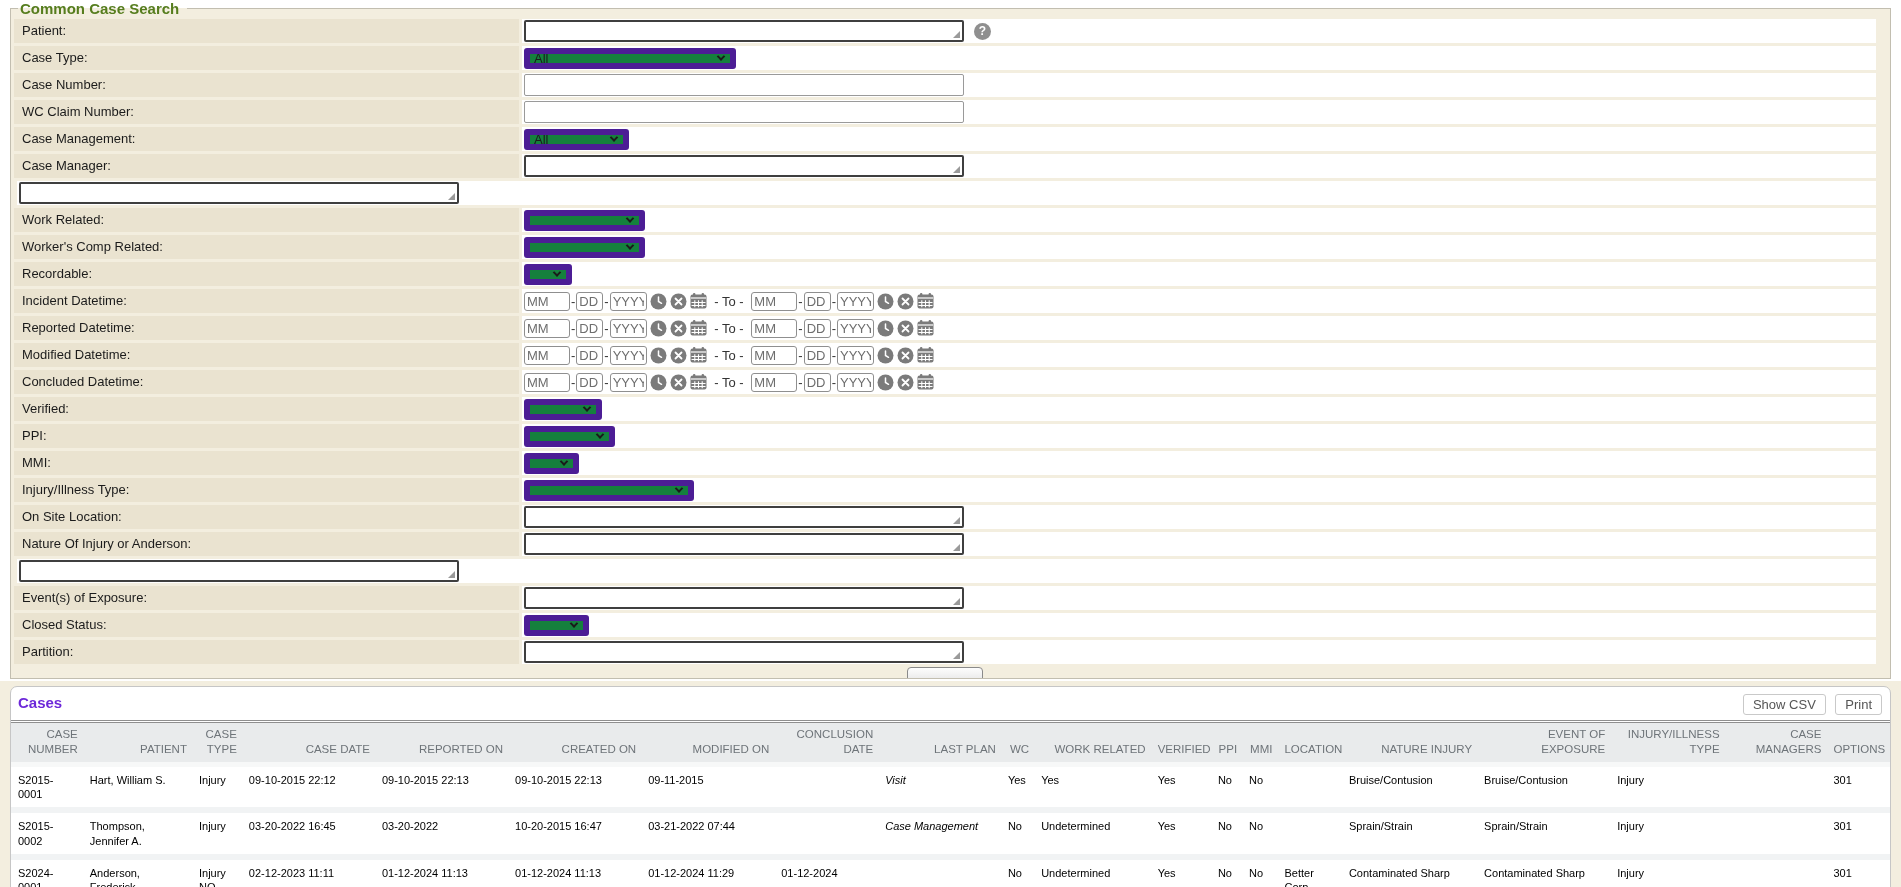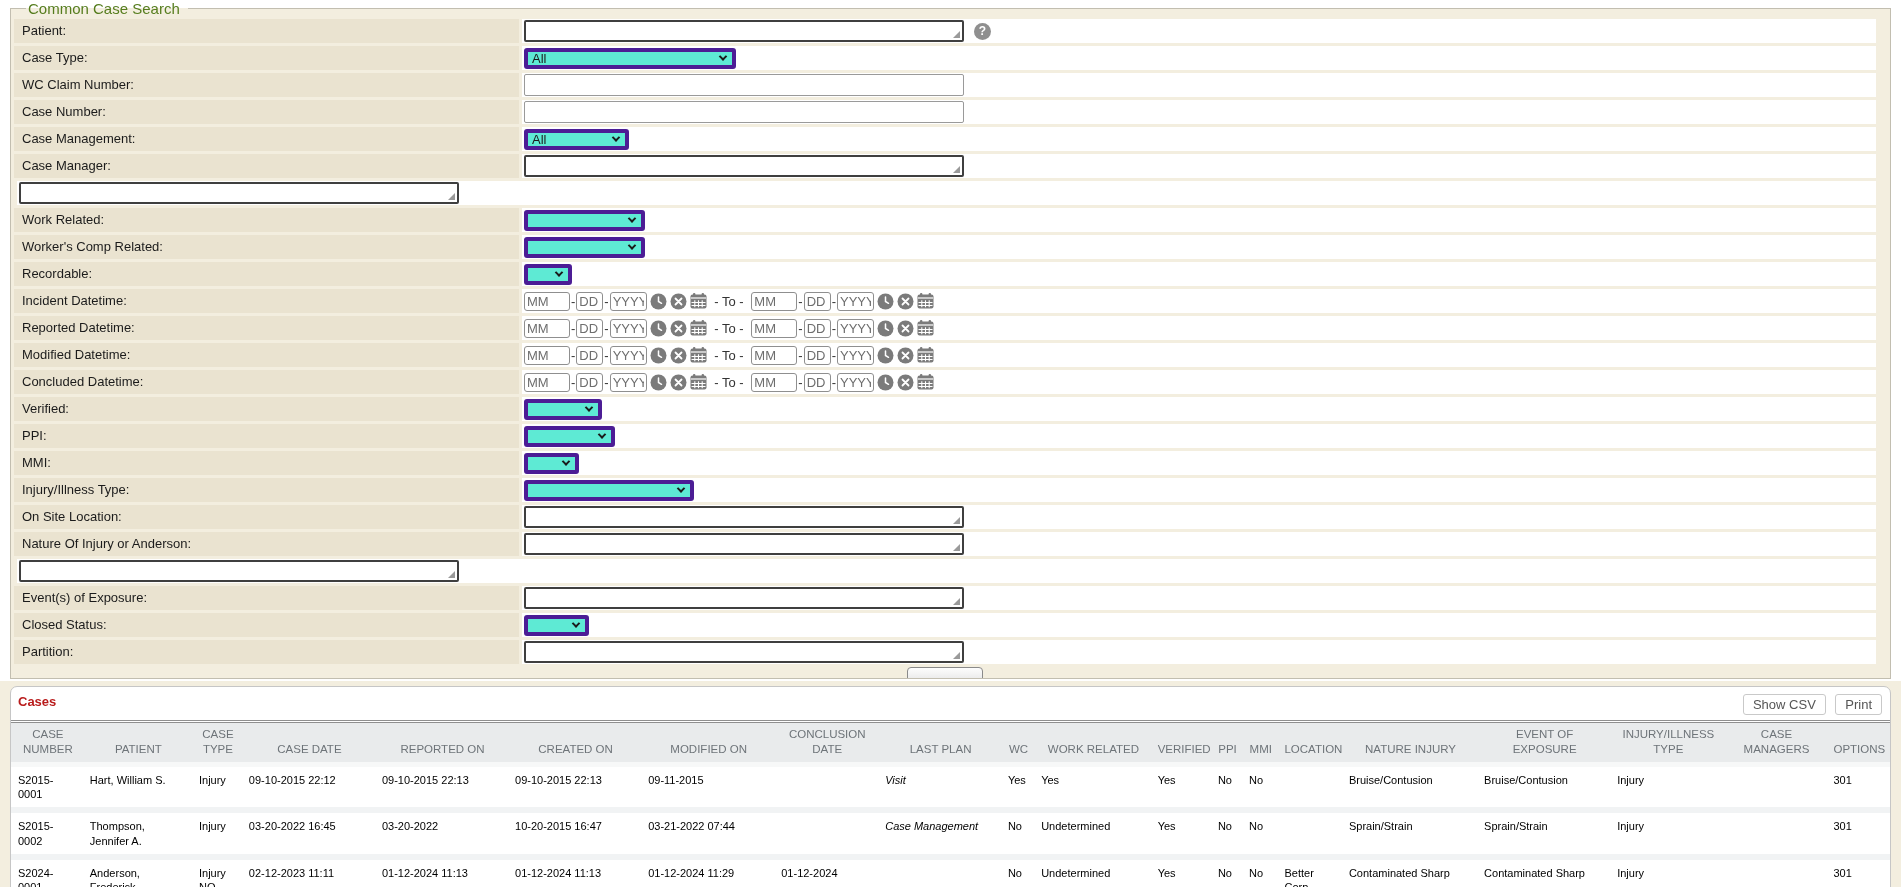--- a/index.html
+++ b/index.html
@@ -11,22 +11,22 @@
     color:#1b1b1b;
   }
 
   
   fieldset.search {
     margin:0 10px; padding:2px 14px 0 3px;
     border:1px solid #c2beb0;
     background:#f3eedf;
   }
   legend.search-legend {
-    color:#567d1e; font-weight:normal; font-size:15px;
-    padding:0 8px 0 2px; margin-left:12px;
+    color:#567d1e; font-weight:bold; font-size:15px;
+    padding:0 8px 0 2px; margin-left:4px;
   }
   .frow { display:flex; height:24px; margin-bottom:3px; }
   .flabel {
     flex:none; width:505px; background:#eae3d0;
     font-size:13px; padding:4px 0 0 8px; color:#1b1b1b;
   }
   .fcontent {
     flex:1; background:#ffffff; margin-left:3px;
     display:flex; align-items:center; padding-left:2px;
   }
@@ -39,21 +39,21 @@
   }
   input.tdark {
     width:440px; height:22px; border:2px solid #3f3f3f; border-radius:2px;
     font-size:13px; padding:0 4px; font-family:inherit; background:#fff;
   }
   input.tlight {
     width:440px; height:22px; border:1px solid #9a9a9a; border-radius:2px;
     font-size:13px; padding:0 4px; font-family:inherit; background:#fff;
   }
   .sel {
-    height:21px; border:4px solid #4c1d95; border-radius:3px; background:#5eead4;
+    height:21px; border:6px solid #4c1d95; border-radius:3px; background:#15803d;
     display:inline-flex; align-items:center; justify-content:space-between;
     padding:0 6px 0 4px; font-size:13px; cursor:default;
   }
   .chev {
     width:6px; height:6px; flex:none;
     border-right:2px solid #1a1a1a; border-bottom:2px solid #1a1a1a;
     transform:rotate(45deg) translate(-1px,-1px);
   }
   .dt-input {
     height:19px; border:1px solid #8f8f8f; border-radius:3px;
@@ -79,31 +79,31 @@
   
   .cases-wrap { background:#f3eedf; padding:5px 10px 0; margin-top:2px; height:210px; }
   .panel {
     background:#fff; border:1px solid #c6c6c6; border-radius:7px 7px 0 0;
     min-height:215px; overflow:hidden;
   }
   .panel-head {
     display:flex; justify-content:space-between; align-items:flex-start;
     padding:7px 8px 5px 7px;
   }
-  .panel-title { color:#b91c1c; font-weight:bold; font-size:13px; }
+  .panel-title { color:#6d28d9; font-weight:bold; font-size:15px; }
   .pbtn {
     font-size:13px; color:#555; background:#fff;
     border:1px solid #c9c9c9; border-radius:3px;
     padding:2px 9px; margin-left:5px; font-family:inherit; cursor:pointer;
   }
   .dline { height:3px; border-top:1px solid #8f8f8f; border-bottom:1px solid #8f8f8f; }
   table.cases { border-collapse:collapse; table-layout:fixed; width:100%; }
   table.cases th {
     background:#e9ebec; color:#6e7479; font-weight:400; font-size:11.5px;
-    text-align:center; vertical-align:bottom; padding:4px 6px 5px 6px;
+    text-align:right; vertical-align:bottom; padding:4px 6px 5px 6px;
     line-height:1.3; border-bottom:5px solid #f7f8f8;
   }
   table.cases td {
     font-size:11px; color:#000; vertical-align:top;
     padding:6px 6px 6px 6px; line-height:1.3;
     border-bottom:6px solid #f1f3f4; overflow:hidden;
   }
   table.cases th:first-child, table.cases td:first-child { padding-left:7px; }
   td.italic { font-style:italic; }
 </style>
@@ -125,27 +125,27 @@
       <div class="frow">
         <div class="flabel">Case Type:</div>
         <div class="fcontent">
           <span class="sel" style="width: 212px;">
             <span class="selval">All</span>
             <i class="chev"></i>
           </span>
         </div>
       </div>
       <div class="frow">
+        <div class="flabel">Case Number:</div>
+        <div class="fcontent">
+          <input class="tlight" value="" style="">
+        </div>
+      </div>
+      <div class="frow">
         <div class="flabel">WC Claim Number:</div>
-        <div class="fcontent">
-          <input class="tlight" value="" style="">
-        </div>
-      </div>
-      <div class="frow">
-        <div class="flabel">Case Number:</div>
         <div class="fcontent">
           <input class="tlight" value="" style="">
         </div>
       </div>
       <div class="frow">
         <div class="flabel">Case Management:</div>
         <div class="fcontent">
           <span class="sel" style="width: 105px;">
             <span class="selval">All</span>
             <i class="chev"></i>

